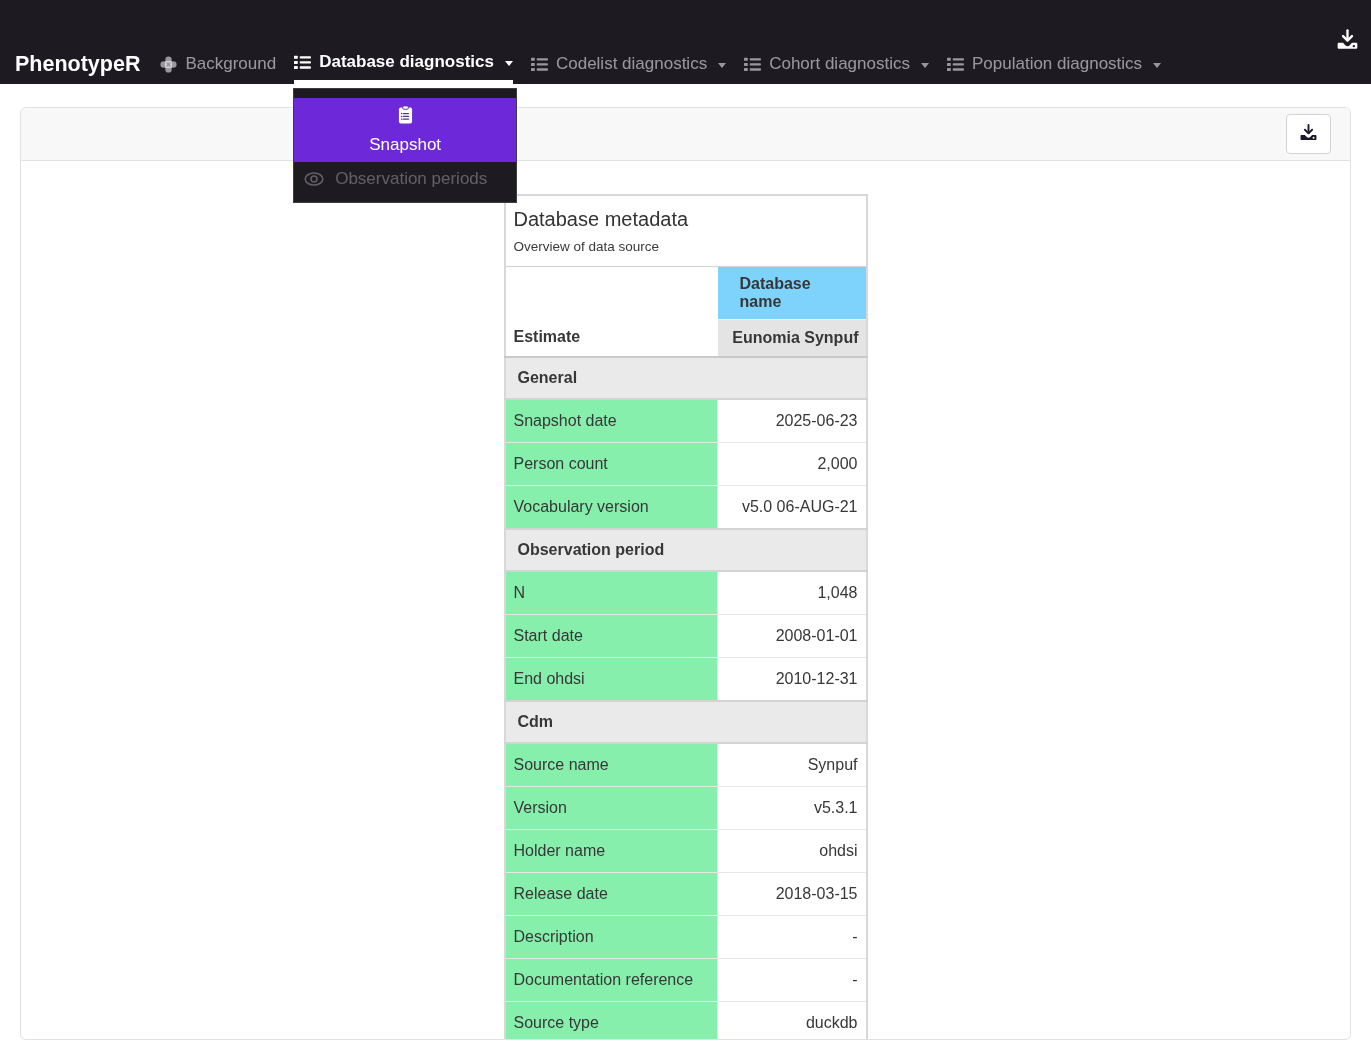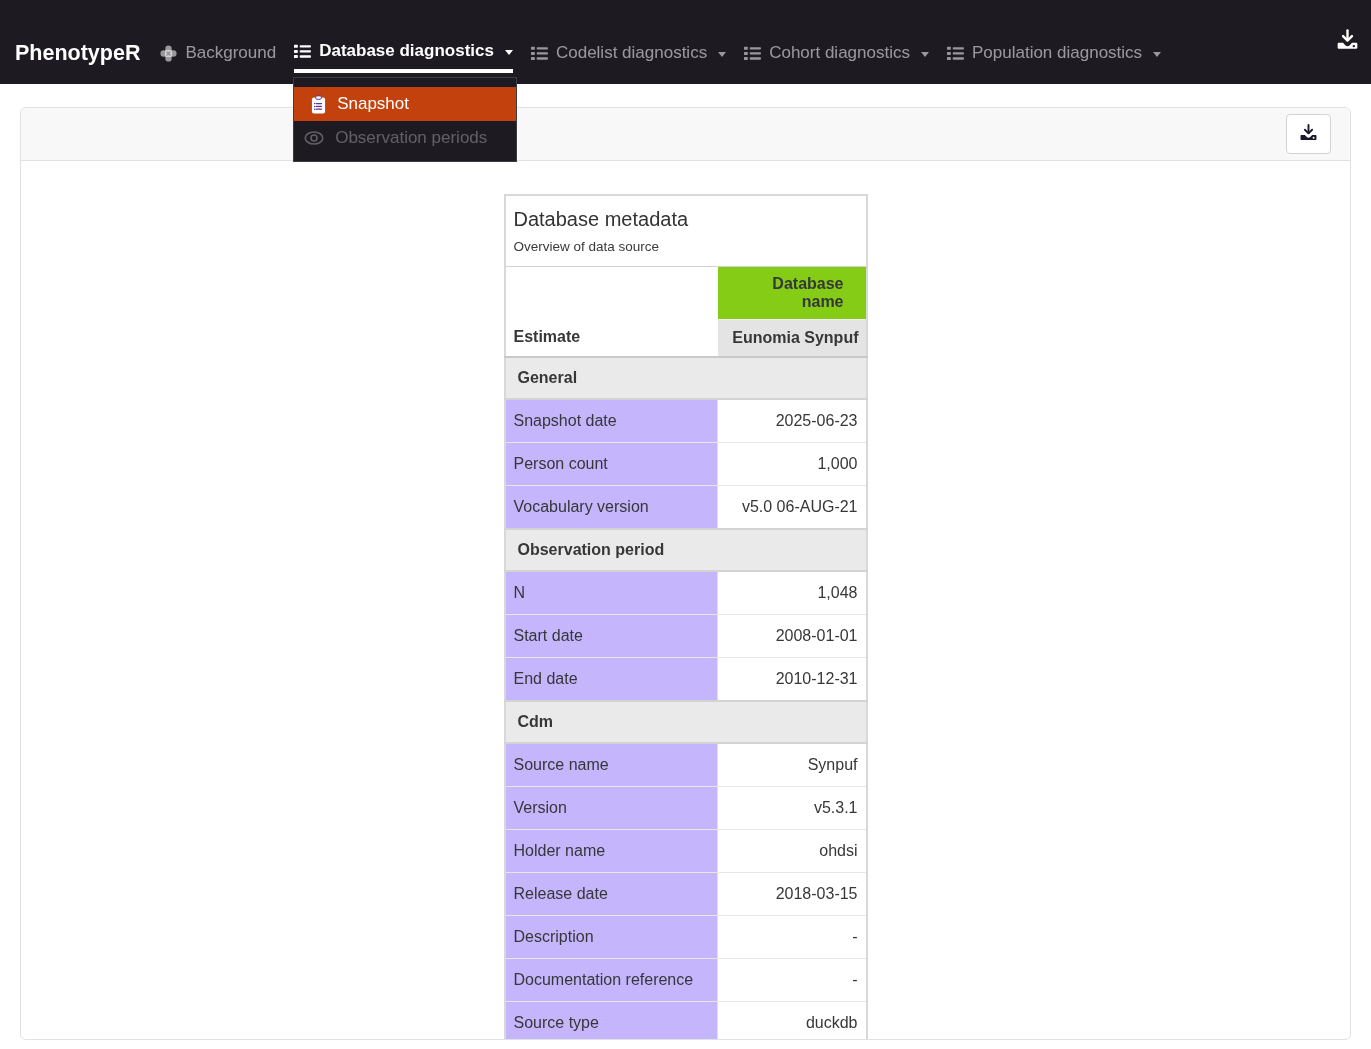--- a/index.html
+++ b/index.html
@@ -11,21 +11,21 @@
     overflow: hidden;
   }
 
   
   .navbar {
     position: relative;
     width: 100%;
     height: 84px;
     background: #1d1a22;
     display: flex;
-    align-items: center;
+    align-items: flex-end;
     padding: 22px 0 0 15px;
     gap: 18px;
   }
   .brand {
     color: #fff;
     font-size: 21.5px;
     font-weight: 700;
     line-height: 40px;
     margin-right: 2px;
     cursor: pointer;
@@ -81,21 +81,21 @@
   }
   .menu-item {
     display: flex;
     align-items: center;
     gap: 11px;
     padding: 7px 17px;
     font-size: 17px;
     color: rgba(255,255,255,0.75);
     cursor: pointer;
   }
-  .menu-item.selected { background: #c2410c; color: #ffffff; }
+  .menu-item.selected { background: #6d28d9; color: #ffffff; flex-direction: column; }
   .menu-item.disabled { color: rgba(255,255,255,0.30); cursor: default; padding-left: 10px; }
   .menu-item .icon { display: inline-flex; align-items: center; }
 
   
   .card {
     margin: 23px 20px 0 20px;
     border: 1px solid #dee2e6;
     border-radius: 6px;
     height: 933px;
     background: #ffffff;
@@ -144,23 +144,22 @@
 
   .stub-head {
     vertical-align: bottom;
     text-align: left;
     font-weight: 700;
     padding: 9px 8px 10px 8px;
     background: #ffffff;
     border-bottom: 2px solid #c9c9c9;
   }
   .spanner {
-    background: #84cc16;
-    font-weight: 700;
-    text-align: right;
+    background: #7dd3fc;
+    font-weight: 700;
     padding: 8px 22px;
     height: 37px;
     border-bottom: 1px solid #f0f0f0;
   }
   .col-label {
     background: #e4e4e4;
     font-weight: 700;
     text-align: right;
     padding: 8px 7px;
     height: 37px;
@@ -172,21 +171,21 @@
     background: #eaeaea;
     font-weight: 700;
     padding: 11px 12px;
     border-top: 2px solid #d3d3d3;
     border-bottom: 2px solid #d3d3d3;
   }
   .label-cell {
     padding: 12px 8px;
     border-right: 1px solid #e1e1e1;
     border-bottom: 1px solid #e7e7e7;
-    background: #c4b5fd;
+    background: #86efac;
   }
   .value-cell {
     padding: 2px 8px;
     text-align: right;
     border-bottom: 1px solid #e7e7e7;
     background: #fff;
   }
 </style>
 </head>
 <body>
@@ -365,21 +364,21 @@
     <td class="group-cell" colspan="2">General</td>
   </tr>
 
   <tr>
     <td class="label-cell">Snapshot date</td>
     <td class="value-cell">2025-06-23</td>
   </tr>
 
   <tr>
     <td class="label-cell">Person count</td>
-    <td class="value-cell">1,000</td>
+    <td class="value-cell">2,000</td>
   </tr>
 
   <tr>
     <td class="label-cell">Vocabulary version</td>
     <td class="value-cell">v5.0 06-AUG-21</td>
   </tr>
 
   <tr>
     <td class="group-cell" colspan="2">Observation period</td>
   </tr>
@@ -388,21 +387,21 @@
     <td class="label-cell">N</td>
     <td class="value-cell">1,048</td>
   </tr>
 
   <tr>
     <td class="label-cell">Start date</td>
     <td class="value-cell">2008-01-01</td>
   </tr>
 
   <tr>
-    <td class="label-cell">End date</td>
+    <td class="label-cell">End ohdsi</td>
     <td class="value-cell">2010-12-31</td>
   </tr>
 
   <tr>
     <td class="group-cell" colspan="2">Cdm</td>
   </tr>
 
   <tr>
     <td class="label-cell">Source name</td>
     <td class="value-cell">Synpuf</td>

